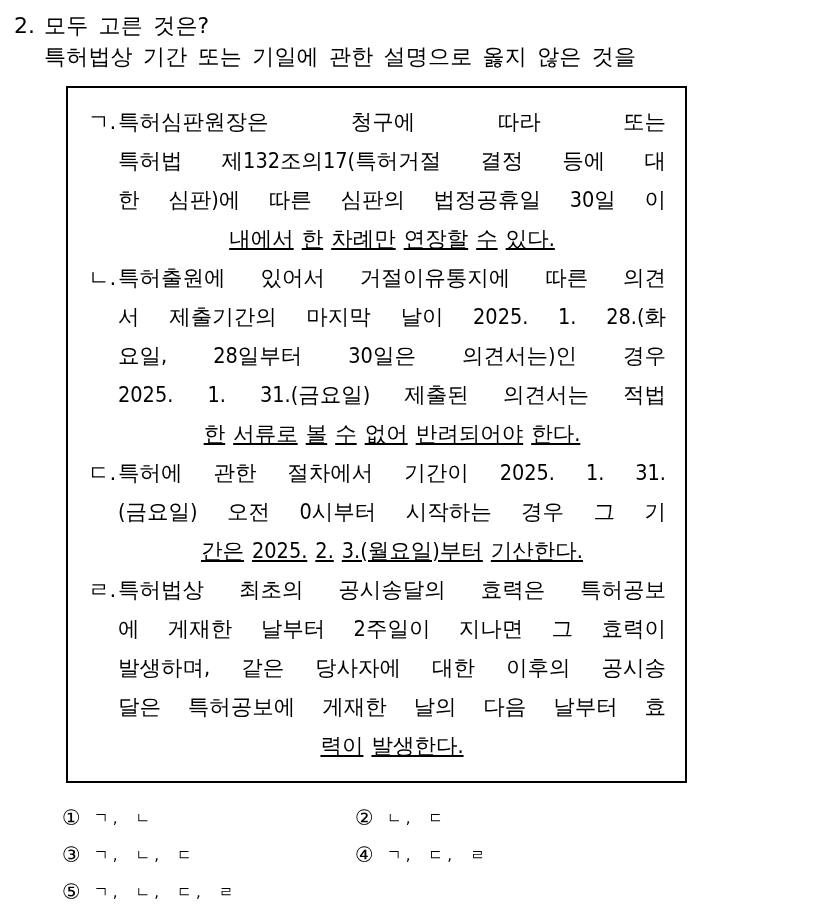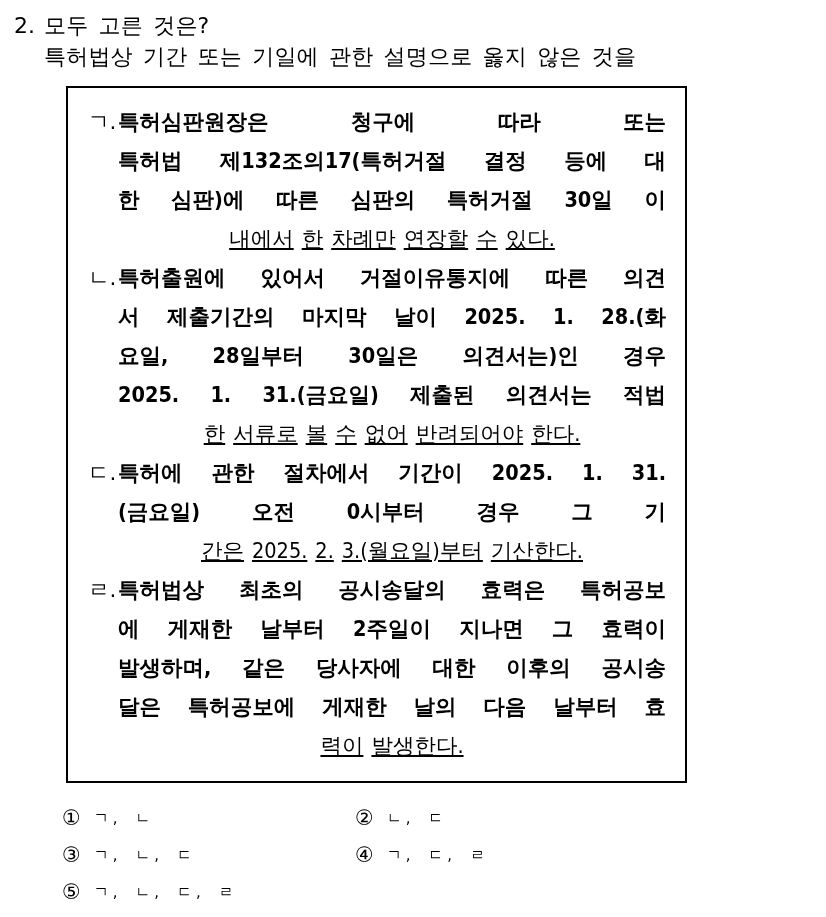--- a/index.html
+++ b/index.html
@@ -93,21 +93,20 @@
     font-size: 21.5px;
     line-height: 39px;
     height: 39px;
     white-space: nowrap;
     font-stretch: condensed;
     transform-origin: left center;
   }
 
   
   .item-line.justify {
-    font-weight: bold;
   }
   .item-line.last {
     justify-content: center;
     text-decoration: underline;
   }
   .item-line.last .w + .w {
     margin-left: 8px;
   }
 
   .w {
@@ -181,21 +180,21 @@
               <span class="w">제132조의17(특허거절</span>
               <span class="w">결정</span>
               <span class="w">등에</span>
               <span class="w">대</span>
             </div>
           <div class="item-line justify">
               <span class="w">한</span>
               <span class="w">심판)에</span>
               <span class="w">따른</span>
               <span class="w">심판의</span>
-              <span class="w">특허거절</span>
+              <span class="w">법정공휴일</span>
               <span class="w">30일</span>
               <span class="w">이</span>
             </div>
           <div class="item-line last">
               <span class="w">내에서</span>
               <span class="w">한</span>
               <span class="w">차례만</span>
               <span class="w">연장할</span>
               <span class="w">수</span>
               <span class="w">있다.</span>
@@ -258,20 +257,21 @@
               <span class="w">절차에서</span>
               <span class="w">기간이</span>
               <span class="w">2025.</span>
               <span class="w">1.</span>
               <span class="w">31.</span>
             </div>
           <div class="item-line justify">
               <span class="w">(금요일)</span>
               <span class="w">오전</span>
               <span class="w">0시부터</span>
+              <span class="w">시작하는</span>
               <span class="w">경우</span>
               <span class="w">그</span>
               <span class="w">기</span>
             </div>
           <div class="item-line last">
               <span class="w">간은</span>
               <span class="w">2025.</span>
               <span class="w">2.</span>
               <span class="w">3.(월요일)부터</span>
               <span class="w">기산한다.</span>

